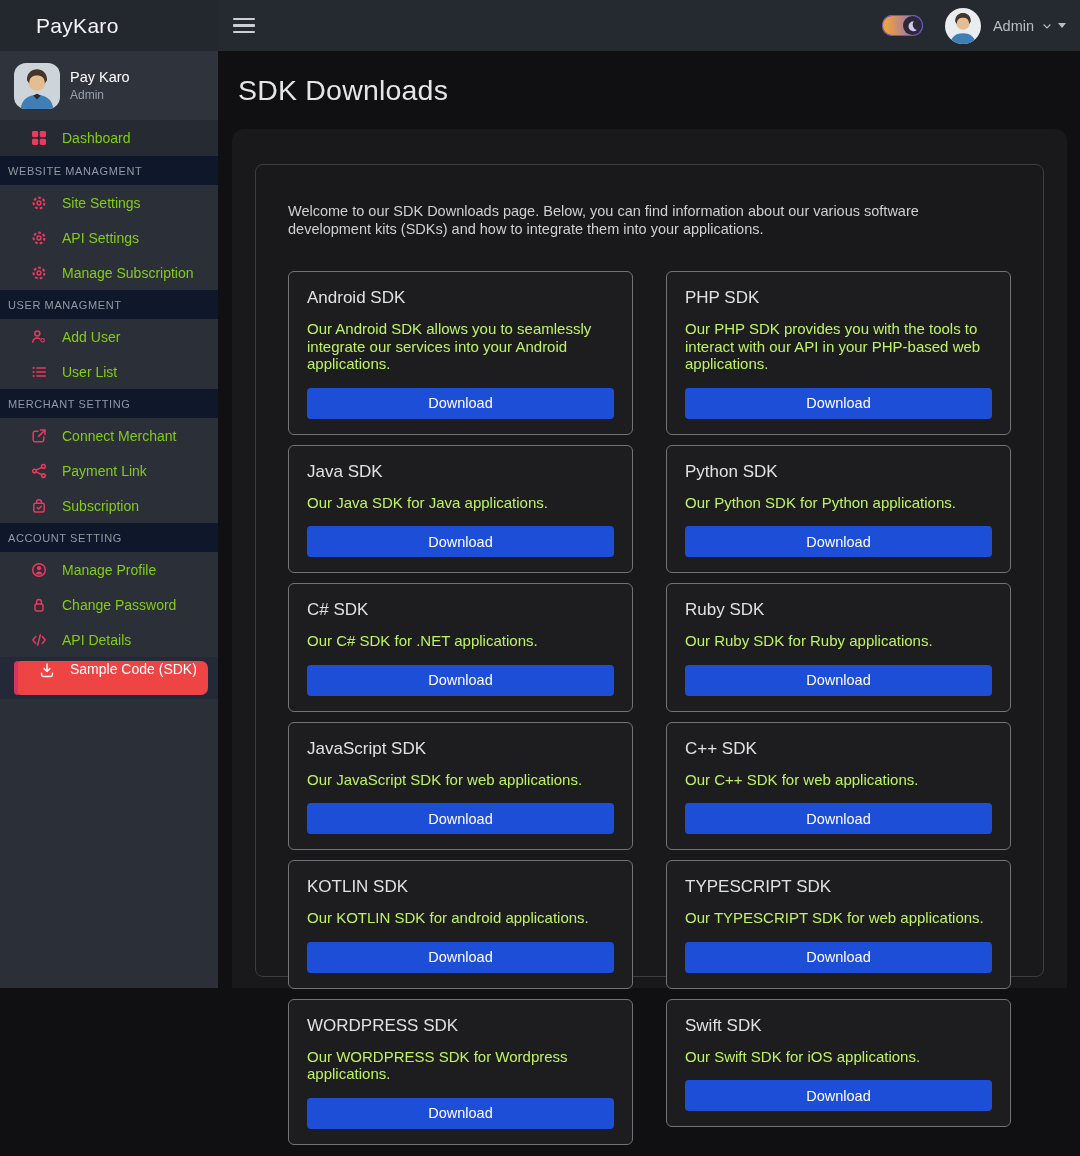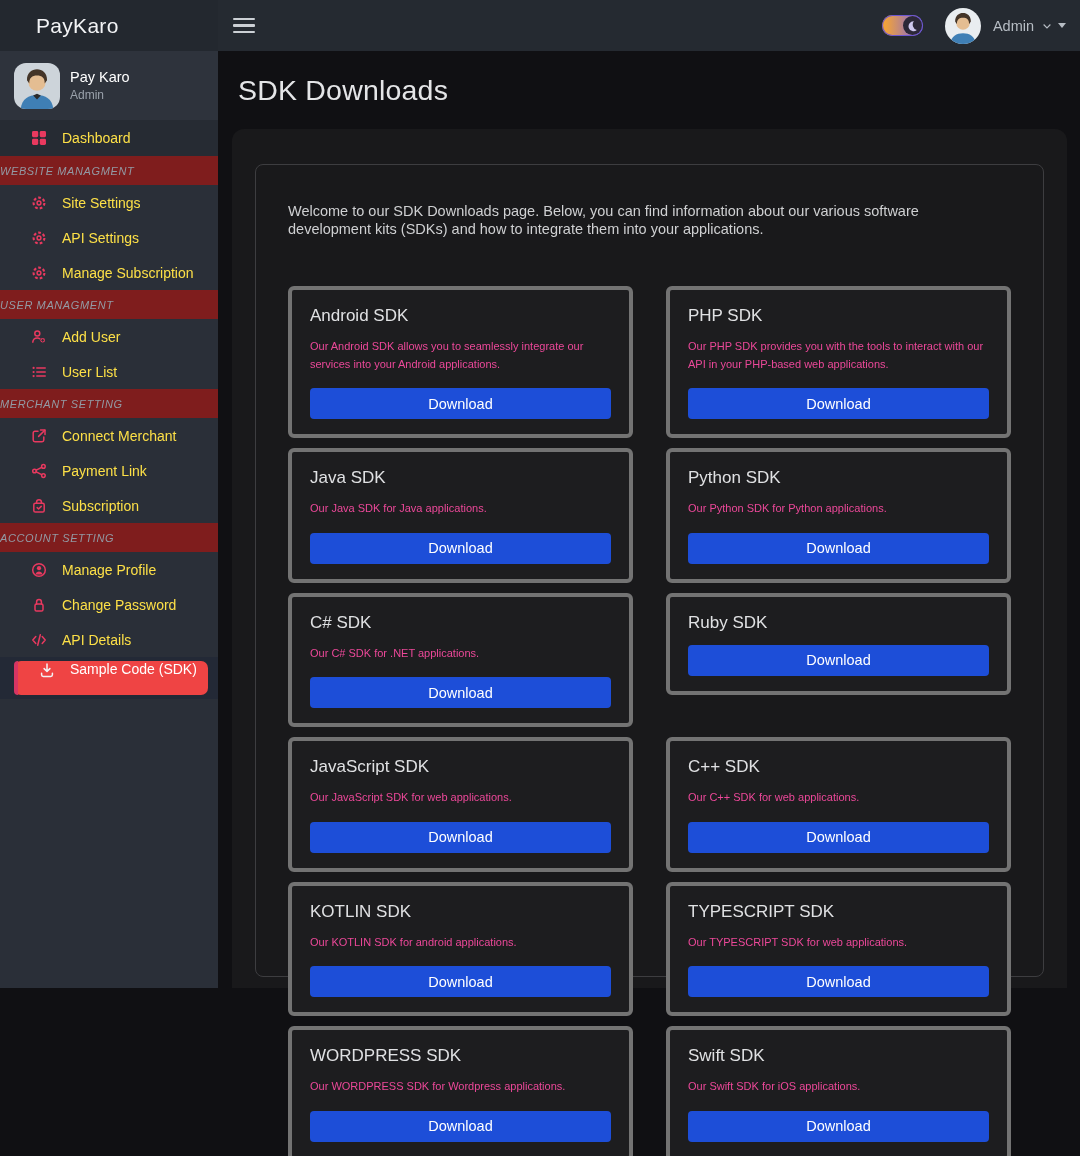--- a/index.html
+++ b/index.html
@@ -12,27 +12,27 @@
   .brand { height:51px; background:#23282f; display:flex; align-items:center; padding-left:36px;
            color:#f3f4f6; font-size:21px; letter-spacing:.3px; }
   .profile { height:69px; background:#2e333c; display:flex; align-items:center; padding-left:14px; }
   .avatar-sq { width:46px; height:46px; border-radius:12px; overflow:hidden; flex:0 0 46px; }
   .avatar-sq svg, .avatar-round svg { display:block; width:100%; height:100%; }
   .profile-text { margin-left:10px; }
   .profile-name { color:#ffffff; font-size:14.5px; margin-bottom:3px; }
   .profile-role { color:#9aa1ab; font-size:12px; }
 
   nav { flex:1; }
-  .nav-section { height:29px; background:#7f1d1d; color:#939aa4; font-size:11px;
-                 letter-spacing:.6px; display:flex; align-items:center; padding-left:0;font-style:italic; }
+  .nav-section { height:29px; background:#0f172a; color:#939aa4; font-size:11px;
+                 letter-spacing:.6px; display:flex; align-items:center; padding-left:8px; }
   .nav-item { height:35px; display:flex; align-items:center; padding-left:30px; cursor:pointer; }
   .nav-item.dash { background:#262b33; height:36px; }
   .nav-icon { width:17px; height:17px; color:#e9395f; display:flex; align-items:center; justify-content:center; flex:0 0 17px; }
   .nav-icon svg { width:16px; height:16px; display:block; }
-  .nav-label { color:#fde047; font-size:14px; margin-left:15px; white-space:nowrap; }
+  .nav-label { color:#84cc16; font-size:14px; margin-left:15px; white-space:nowrap; }
   .nav-active-row { background:#232936; height:42px; display:flex; align-items:center; padding:0 10px 0 14px; }
   .pill { position:relative; flex:1; height:34px; background:#ef4444; border-radius:7px;
           display:flex; align-items:flex-start; padding-left:24px; cursor:pointer; }
   .pill::before { content:""; position:absolute; left:0; top:0; bottom:0; width:4px;
                   background:#d63563; border-radius:9px 0 0 9px; }
   .pill .nav-icon { color:#f2f3f5; }
   .pill .nav-label { color:#ffffff; }
 
   
   .main { flex:1; display:flex; flex-direction:column; min-width:0; }
@@ -51,26 +51,26 @@
   .admin-menu .chev { margin-left:7px; display:flex; }
   .caret { width:0; height:0; border-left:4.5px solid transparent; border-right:4.5px solid transparent;
            border-top:5.5px solid #b7bdc4; margin-left:5px; }
 
   .content { flex:1; display:flex; flex-direction:column; background:#101013; min-height:0; }
   .page-title { color:#e4e5e7; font-size:28.5px; font-weight:400; padding:23px 0 22px 20px; letter-spacing:.2px; }
   .panel { flex:1; background:#19191b; margin:0 13px 0 14px; border-radius:12px 12px 0 0;
            display:flex; flex-direction:column; min-height:0; }
   .container-box { flex:1; margin:35px 23px 11px; border:1px solid #3d3d40; border-radius:8px;
                    padding:38px 32px 12px; min-height:0; }
-  .intro { color:#cfd0d2; font-size:14.5px; line-height:17.5px; max-width:700px; margin-bottom:48px; }
+  .intro { color:#cfd0d2; font-size:14.5px; line-height:17.5px; max-width:700px; margin-bottom:33px; }
 
   .grid { display:grid; grid-template-columns:1fr 1fr; column-gap:33px; row-gap:10px; align-items:start; }
-  .card { background:#1d1d1f; border:4px solid #737373; border-radius:6px; padding:15px 18px; }
+  .card { background:#1d1d1f; border:1px solid #737373; border-radius:6px; padding:15px 18px; }
   .card h3 { color:#e0e1e3; font-size:17px; font-weight:400; line-height:21px; margin-bottom:12px; }
-  .card p { color:#ec4899; font-size:11px; line-height:17.5px; margin-bottom:15px; }
+  .card p { color:#bef264; font-size:15px; line-height:17.5px; margin-bottom:15px; }
   .btn { display:block; width:100%; height:31px; background:#1d4ed8; border:none; border-radius:4px;
          color:#ffffff; font-size:14.5px; font-family:Liberation Sans, sans-serif; cursor:pointer; }
 </style>
 </head>
 <body>
 
 <div class="app">
 
   <aside class="sidebar">
     <div class="brand">PayKaro</div>
@@ -288,20 +288,21 @@
                 <p>Our Python SDK for Python applications.</p>
                 <button class="btn">Download</button>
               </div>
               <div class="card">
                 <h3>C# SDK</h3>
                 <p>Our C# SDK for .NET applications.</p>
                 <button class="btn">Download</button>
               </div>
               <div class="card">
                 <h3>Ruby SDK</h3>
+                <p>Our Ruby SDK for Ruby applications.</p>
                 <button class="btn">Download</button>
               </div>
               <div class="card">
                 <h3>JavaScript SDK</h3>
                 <p>Our JavaScript SDK for web applications.</p>
                 <button class="btn">Download</button>
               </div>
               <div class="card">
                 <h3>C++ SDK</h3>
                 <p>Our C++ SDK for web applications.</p>

